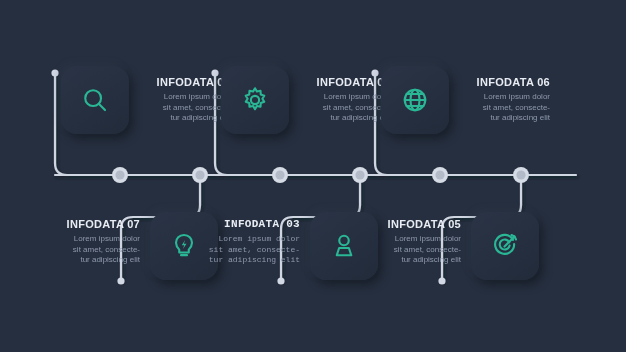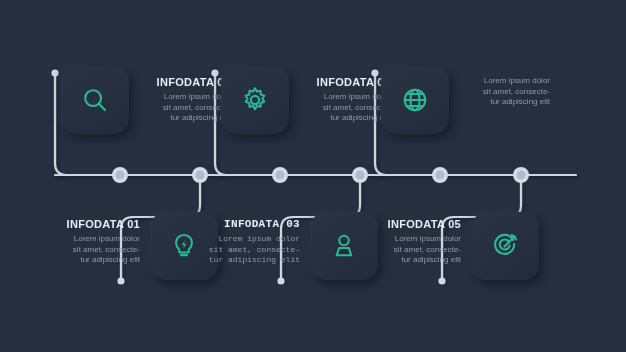--- a/index.html
+++ b/index.html
@@ -177,29 +177,30 @@
   <div class="icon-card" style="left:381px; top:66px;">
     <svg viewBox="0 0 24 24">
       <circle cx="12" cy="12" r="8.2"></circle>
       <ellipse cx="12" cy="12" rx="3.6" ry="8.2"></ellipse>
       <path d="M3.8 12 L20.2 12"></path>
       <path d="M5.3 7.2 L18.7 7.2"></path>
       <path d="M5.3 16.8 L18.7 16.8"></path>
     </svg>
   </div>
   <div class="text-block text-right" style="left:446px; top:76px;">
+    <p class="title">INFODATA 06</p>
     <p class="desc">
       <span>Lorem ipsum dolor</span><br>
       <span>sit amet, consecte-</span><br>
       <span>tur adipiscing elit</span>
     </p>
   </div>
 
   <div class="text-block text-right" style="left:36px; top:218px;">
-    <p class="title">INFODATA 01</p>
+    <p class="title">INFODATA 07</p>
     <p class="desc">
       <span>Lorem ipsum dolor</span><br>
       <span>sit amet, consecte-</span><br>
       <span>tur adipiscing elit</span>
     </p>
   </div>
   <div class="icon-card" style="left:150px; top:212px;">
     <svg viewBox="0 0 24 24">
       <path d="M12 3.2 C8.2 3.2 5.6 6 5.6 9.4 C5.6 11.8 6.9 13.5 8.2 14.9 L8.2 17.2 L15.8 17.2 L15.8 14.9 C17.1 13.5 18.4 11.8 18.4 9.4 C18.4 6 15.8 3.2 12 3.2 Z"></path>
       <path d="M9.6 19.3 L14.4 19.3"></path>

